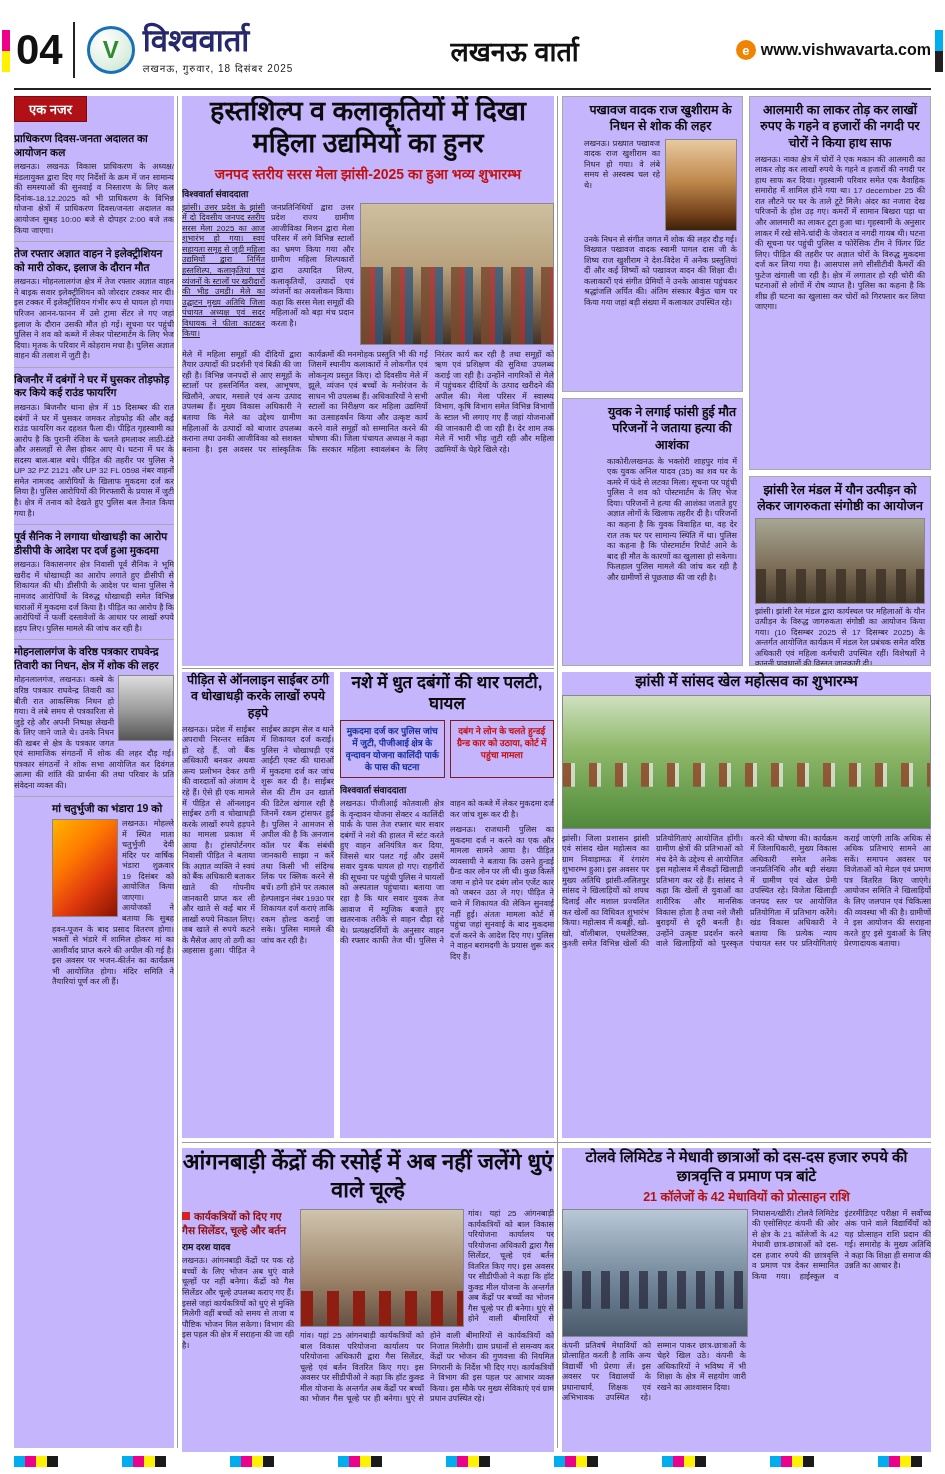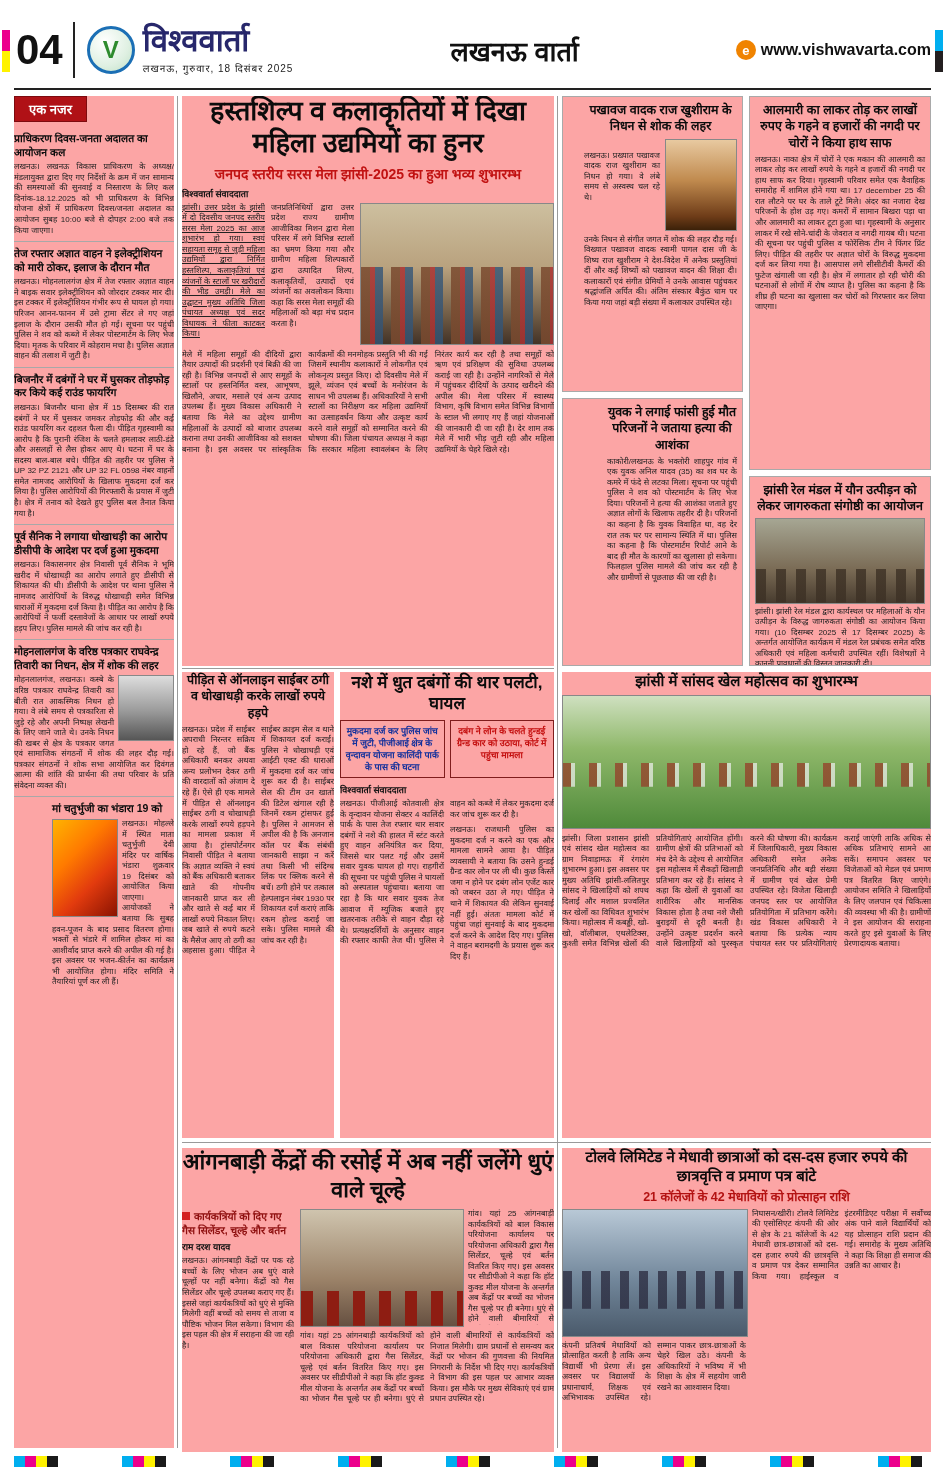--- a/index.html
+++ b/index.html
@@ -16,21 +16,21 @@
   .dateline{font-size:10px;color:#222;margin-top:3px;letter-spacing:1px;}
   .section-title{flex:1;text-align:center;font-size:27px;font-weight:bold;color:#101010;}
   .website{display:flex;align-items:center;gap:5px;font-size:16px;font-weight:bold;color:#101010;}
   .e-icon{width:20px;height:20px;border-radius:50%;background:#f08300;color:#fff;display:flex;align-items:center;justify-content:center;font-size:13px;font-weight:bold;}
   
   .reg-left{position:absolute;left:2px;top:30px;width:8px;height:42px;background:linear-gradient(180deg,#ec008c 0 50%,#fff200 50% 100%);}
   .reg-right{position:absolute;right:2px;top:30px;width:8px;height:42px;background:linear-gradient(180deg,#00aeef 0 50%,#231f20 50% 100%);}
   .cmyk-bar{position:absolute;left:14px;top:1456px;width:917px;height:11px;
     background:repeating-linear-gradient(90deg,#00aeef 0 11px,#ec008c 11px 22px,#fff200 22px 33px,#1a1a1a 33px 44px,transparent 44px 108px);}
   
-  .art{position:absolute;box-sizing:border-box;overflow:hidden;background:#fca5a5;}
+  .art{position:absolute;box-sizing:border-box;overflow:hidden;background:#c4b5fd;}
   .boxed{border:1px solid #a9a9a9;padding:5px;}
   .vsep{position:absolute;width:1px;background:#9a9a9a;}
   .hsep{position:absolute;height:1px;background:#9a9a9a;}
   .body{font-size:8px;line-height:1.32;text-align:justify;color:#222;}
   .cols2{column-count:2;column-gap:6px;}
   .cols3{column-count:3;column-gap:7px;}
   .cols4{column-count:4;column-gap:7px;}
   .h-big{font-size:27px;font-weight:bold;line-height:1.18;text-align:center;color:#0c0c0c;}
   .h-xl{font-size:22px;font-weight:bold;line-height:1.25;text-align:center;color:#0c0c0c;}
   .h-lg{font-size:17px;font-weight:bold;line-height:1.25;text-align:center;color:#0c0c0c;}
@@ -136,21 +136,21 @@
       <div class="tcol body" style="height:142px;text-decoration:underline;">झांसी। उत्तर प्रदेश के झांसी में दो दिवसीय जनपद स्तरीय सरस मेला 2025 का आज शुभारंभ हो गया। स्वयं सहायता समूह से जुड़ी महिला उद्यमियों द्वारा निर्मित हस्तशिल्प, कलाकृतियां एवं व्यंजनों के स्टालों पर खरीदारों की भीड़ उमड़ी। मेले का उद्घाटन मुख्य अतिथि जिला पंचायत अध्यक्ष एवं सदर विधायक ने फीता काटकर किया।</div>
       <div class="tcol body" style="height:142px;">जनप्रतिनिधियों द्वारा उत्तर प्रदेश राज्य ग्रामीण आजीविका मिशन द्वारा मेला परिसर में लगे विभिन्न स्टालों का भ्रमण किया गया और ग्रामीण महिला शिल्पकारों द्वारा उत्पादित शिल्प, कलाकृतियों, उत्पादों एवं व्यंजनों का अवलोकन किया। कहा कि सरस मेला समूहों की महिलाओं को बड़ा मंच प्रदान करता है।</div>
       <div class="photo ph-mela" style="width:192px;height:140px;flex:none;"></div>
     </div>
     <div class="body cols3" style="margin-top:5px;height:332px;">मेले में महिला समूहों की दीदियों द्वारा तैयार उत्पादों की प्रदर्शनी एवं बिक्री की जा रही है। विभिन्न जनपदों से आए समूहों के स्टालों पर हस्तनिर्मित वस्त्र, आभूषण, खिलौने, अचार, मसाले एवं अन्य उत्पाद उपलब्ध हैं। मुख्य विकास अधिकारी ने बताया कि मेले का उद्देश्य ग्रामीण महिलाओं के उत्पादों को बाजार उपलब्ध कराना तथा उनकी आजीविका को सशक्त बनाना है। इस अवसर पर सांस्कृतिक कार्यक्रमों की मनमोहक प्रस्तुति भी की गई जिसमें स्थानीय कलाकारों ने लोकगीत एवं लोकनृत्य प्रस्तुत किए। दो दिवसीय मेले में झूले, व्यंजन एवं बच्चों के मनोरंजन के साधन भी उपलब्ध हैं। अधिकारियों ने सभी स्टालों का निरीक्षण कर महिला उद्यमियों का उत्साहवर्धन किया और उत्कृष्ट कार्य करने वाले समूहों को सम्मानित करने की घोषणा की। जिला पंचायत अध्यक्ष ने कहा कि सरकार महिला स्वावलंबन के लिए निरंतर कार्य कर रही है तथा समूहों को ऋण एवं प्रशिक्षण की सुविधा उपलब्ध कराई जा रही है। उन्होंने नागरिकों से मेले में पहुंचकर दीदियों के उत्पाद खरीदने की अपील की। मेला परिसर में स्वास्थ्य विभाग, कृषि विभाग समेत विभिन्न विभागों के स्टाल भी लगाए गए हैं जहां योजनाओं की जानकारी दी जा रही है। देर शाम तक मेले में भारी भीड़ जुटी रही और महिला उद्यमियों के चेहरे खिले रहे।</div>
   </section>
 
   <section class="art boxed" style="left:562px;top:96px;width:181px;height:296px;padding-left:21px;">
     <h2 class="h-sm" style="margin:0 0 4px 0;">पखावज वादक राज खुशीराम के निधन से शोक की लहर</h2>
     <div style="display:flex;gap:5px;">
-      <div class="body" style="flex:1;margin-top:12px;">लखनऊ। प्रख्यात पखावज वादक राज खुशीराम का निधन हो गया। वे लंबे समय से अस्वस्थ चल रहे थे।</div>
+      <div class="body" style="flex:1;">लखनऊ। प्रख्यात पखावज वादक राज खुशीराम का निधन हो गया। वे लंबे समय से अस्वस्थ चल रहे थे।</div>
       <div class="photo ph-pakhawaj" style="width:70px;height:90px;flex:none;"></div>
     </div>
     <div class="body" style="margin-top:4px;">उनके निधन से संगीत जगत में शोक की लहर दौड़ गई। विख्यात पखावज वादक स्वामी पागल दास जी के शिष्य राज खुशीराम ने देश-विदेश में अनेक प्रस्तुतियां दीं और कई शिष्यों को पखावज वादन की शिक्षा दी। कलाकारों एवं संगीत प्रेमियों ने उनके आवास पहुंचकर श्रद्धांजलि अर्पित की। अंतिम संस्कार बैकुंठ धाम पर किया गया जहां बड़ी संख्या में कलाकार उपस्थित रहे।</div>
   </section>
 
   <section class="art boxed" style="left:562px;top:398px;width:181px;height:268px;padding-left:44px;">
     <h2 class="h-sm" style="margin:0 0 4px 0;">युवक ने लगाई फांसी हुई मौत परिजनों ने जताया हत्या की आशंका</h2>
     <div class="body">काकोरी/लखनऊ के भक्तोरी शाहपुर गांव में एक युवक अनिल यादव (35) का शव घर के कमरे में फंदे से लटका मिला। सूचना पर पहुंची पुलिस ने शव को पोस्टमार्टम के लिए भेज दिया। परिजनों ने हत्या की आशंका जताते हुए अज्ञात लोगों के खिलाफ तहरीर दी है। परिजनों का कहना है कि युवक विवाहित था, वह देर रात तक घर पर सामान्य स्थिति में था। पुलिस का कहना है कि पोस्टमार्टम रिपोर्ट आने के बाद ही मौत के कारणों का खुलासा हो सकेगा। फिलहाल पुलिस मामले की जांच कर रही है और ग्रामीणों से पूछताछ की जा रही है।</div>
   </section>
 

